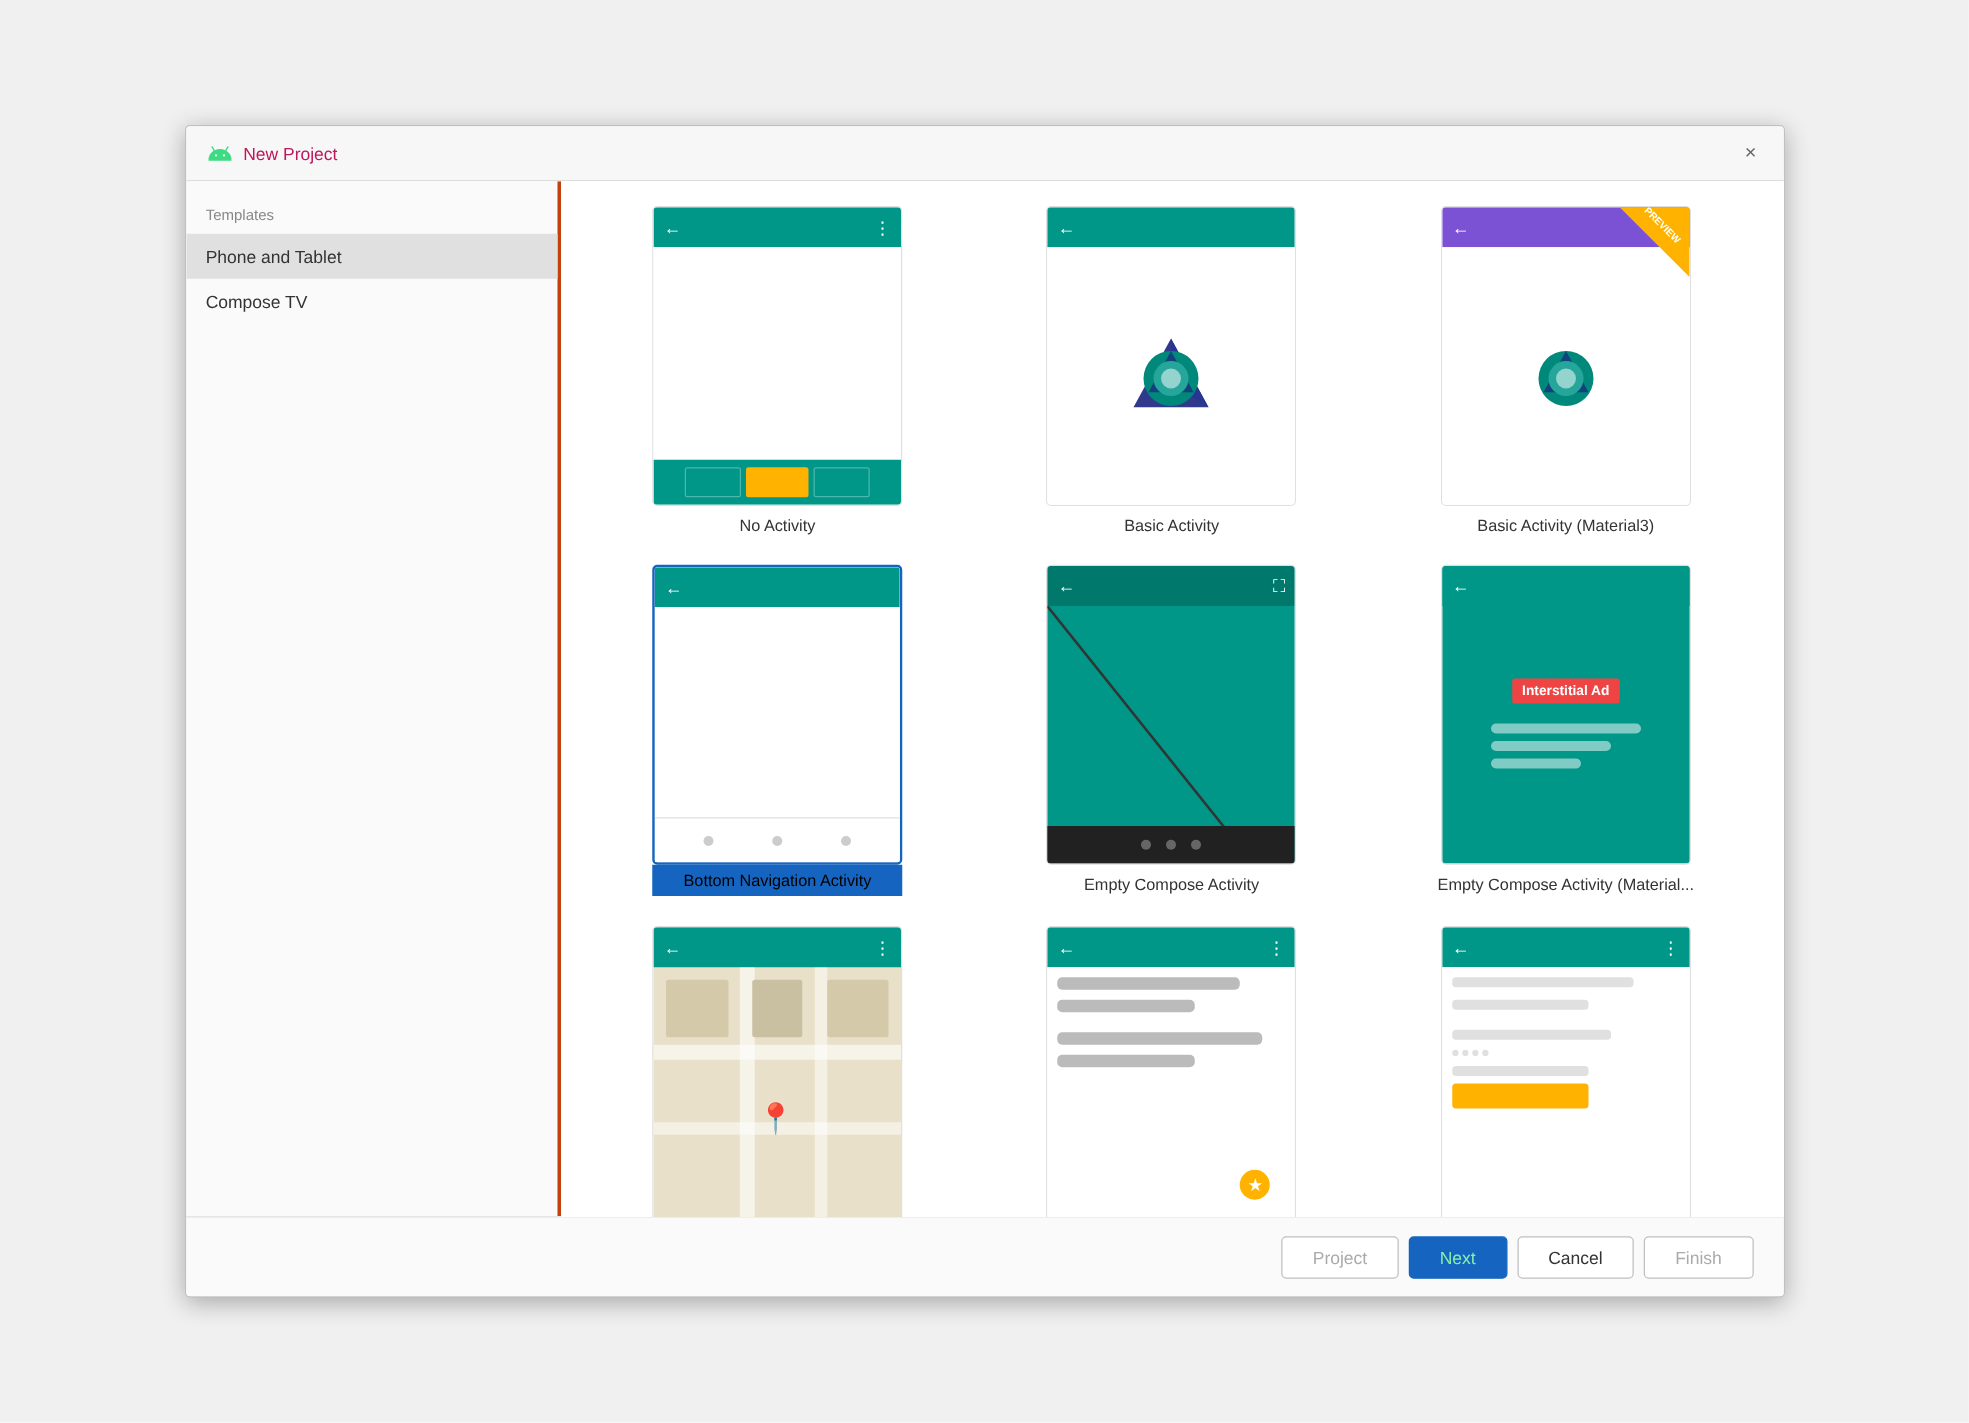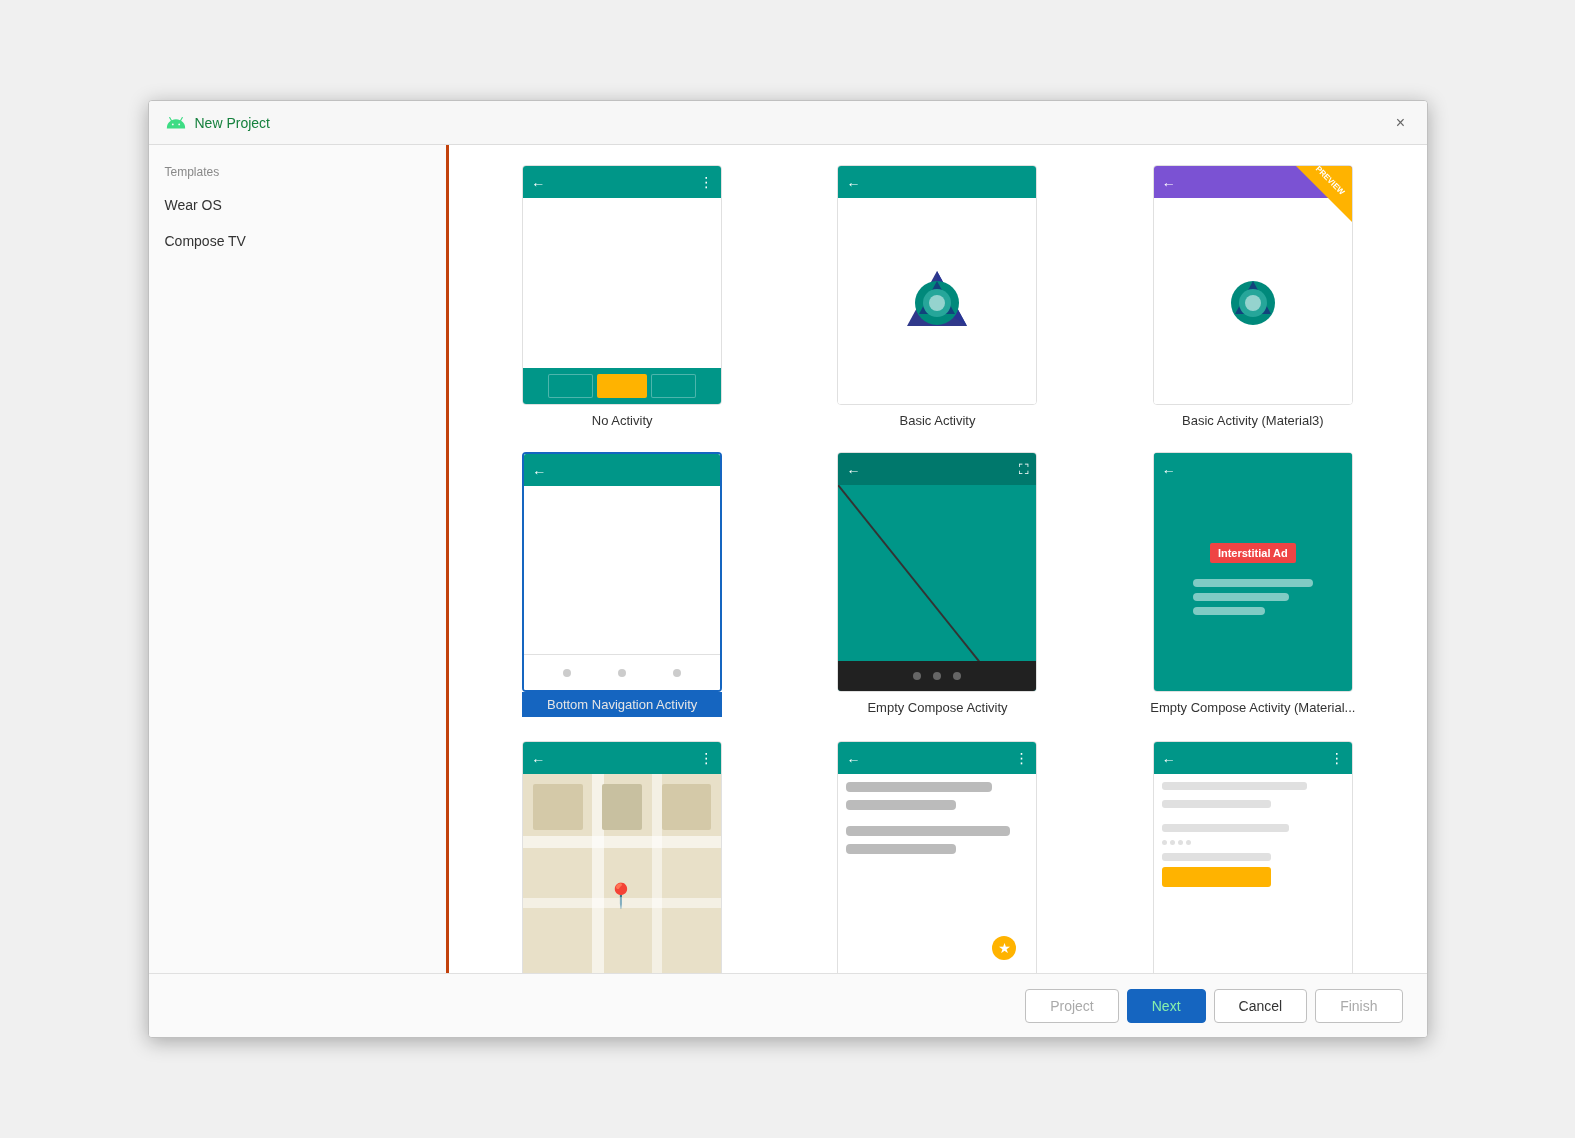--- a/index.html
+++ b/index.html
@@ -31,21 +31,21 @@
       height: 44px;
     }
     .title-bar-icon {
       width: 22px;
       height: 22px;
       margin-right: 8px;
     }
     .title-bar-text {
       font-size: 14px;
       font-weight: 500;
-      color: #15803d;
+      color: #be185d;
       flex: 1;
     }
     .close-btn {
       width: 20px;
       height: 20px;
       cursor: pointer;
       color: #666;
       font-size: 16px;
       display: flex;
       align-items: center;
@@ -161,21 +161,21 @@
       background: #ccc;
     }
 
     
     .selected-thumbnail {
       border: 2px solid #1565c0 !important;
     }
     .selected-label-container {
       width: 200px;
       background: #1565c0;
-      color: #e5e5e5;
+      color: #000000;
       text-align: center;
       padding: 5px;
       font-size: 13px;
       margin-top: 0;
     }
 
     
     .fullscreen-mock {
       background: #009688;
       width: 100%;
@@ -421,22 +421,22 @@
       </svg>
     </div>
     <span class="title-bar-text">New Project</span>
     <div class="close-btn">×</div>
   </div>
 
   <div class="main-content">
 
     <div class="sidebar">
       <div class="sidebar-section-label">Templates</div>
-      <div class="sidebar-item">
-        <span>Wear OS</span>
+      <div class="sidebar-item active">
+        <span>Phone and Tablet</span>
       </div>
       <div class="sidebar-item">
         <span>Compose TV</span>
       </div>
     </div>
 
     <div class="content-area">
       <div class="templates-grid">
 
         <div class="template-item">

